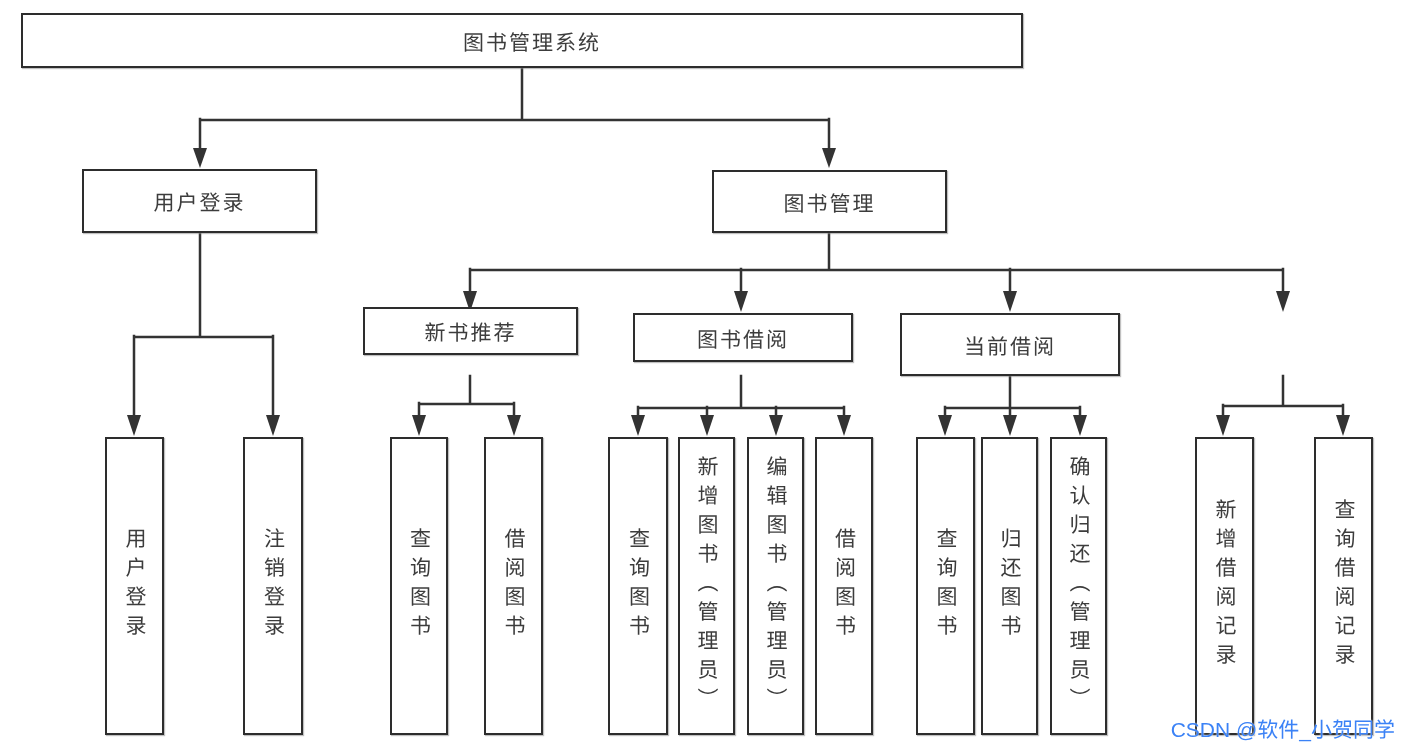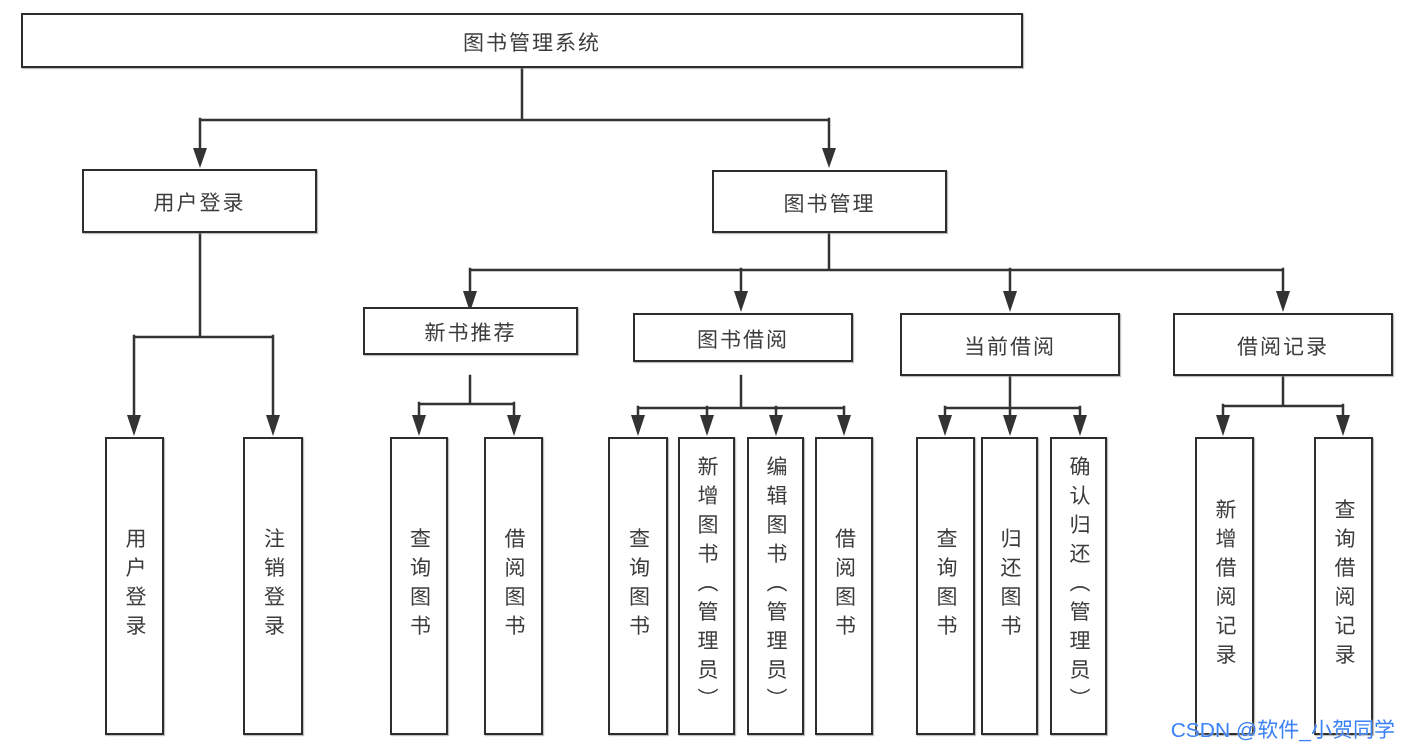--- a/index.html
+++ b/index.html
@@ -107,23 +107,20 @@
 
   <div class="box h" style="left:363px; top:307px; width:215px; height:48px;">
     <span>新书推荐</span>
   </div>
   <div class="box h" style="left:633px; top:313px; width:220px; height:49px;">
     <span>图书借阅</span>
   </div>
   <div class="box h" style="left:900px; top:313px; width:220px; height:63px;">
     <span>当前借阅</span>
   </div>
-  <div class="box h" style="left:1173px; top:313px; width:220px; height:63px;">
-    <span>借阅记录</span>
-  </div>
 
   <div class="box v" style="left:105px; top:437px; width:59px; height:298px;">
     <span>用户登录</span>
   </div>
   <div class="box v" style="left:243px; top:437px; width:60px; height:298px;">
     <span>注销登录</span>
   </div>
   <div class="box v" style="left:390px; top:437px; width:58px; height:298px;">
     <span>查询图书</span>
   </div>

